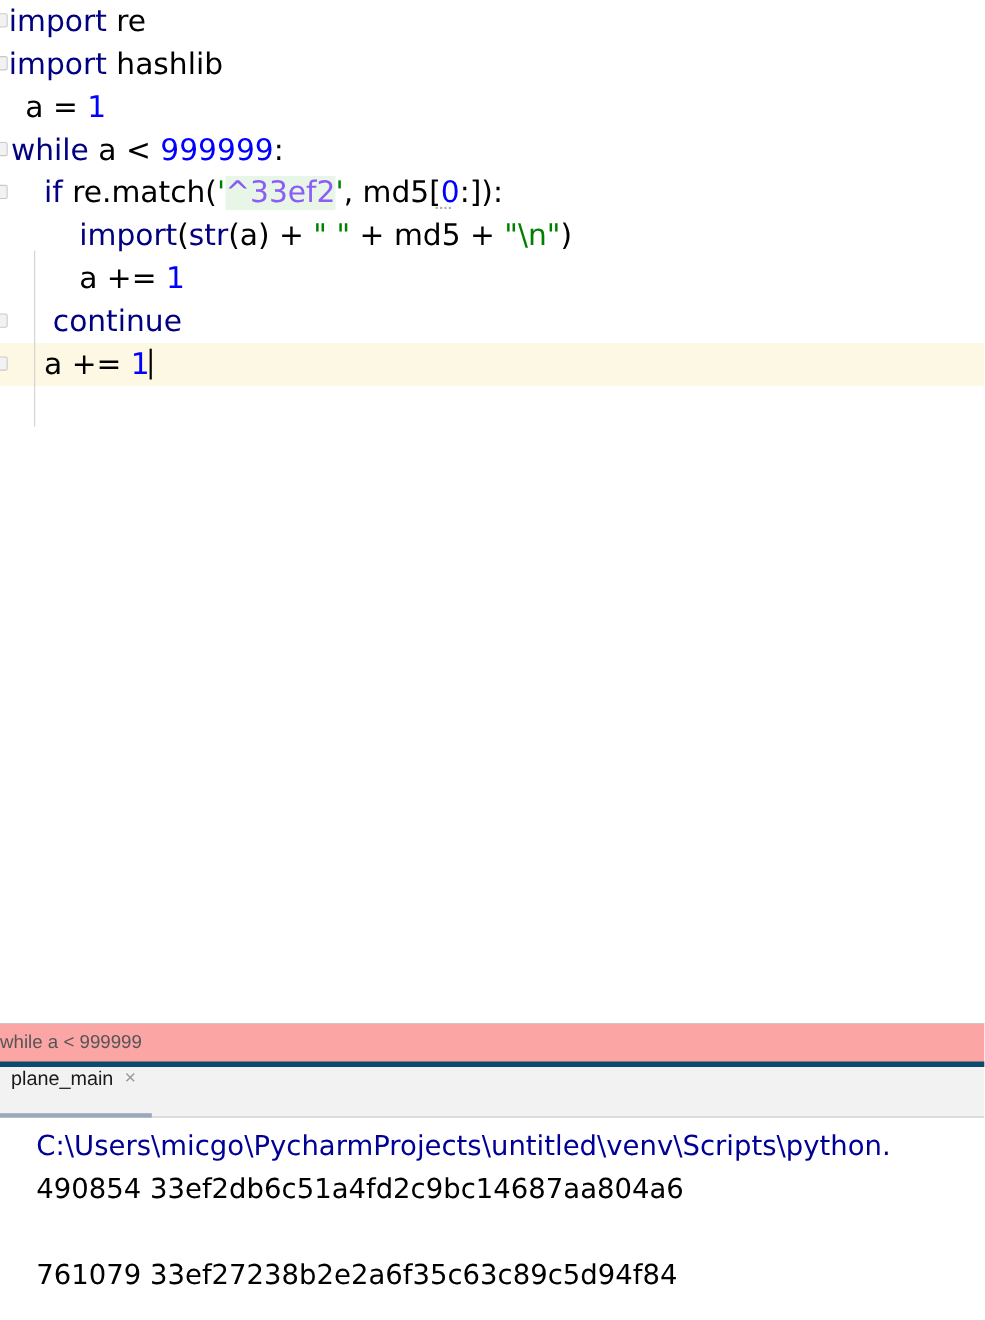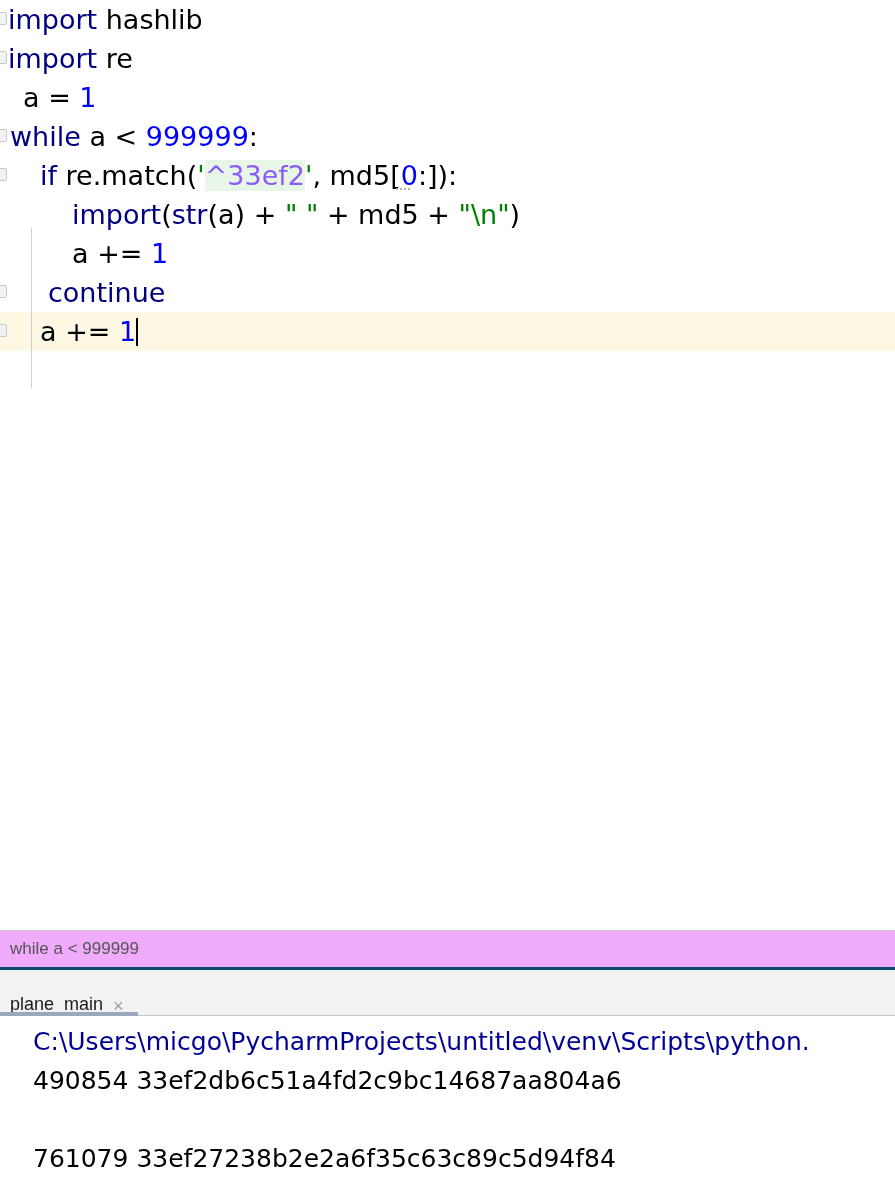--- a/index.html
+++ b/index.html
@@ -88,26 +88,25 @@
   .squiggle {
     position: absolute;
     height: 4px;
     border-bottom: 2px dotted #b0b0b0;
   }
 
   
   .breadcrumb-bar {
     flex: 0 0 auto;
     height: 40px;
-    background: #f0abfc;
+    background: #fca5a5;
     border-top: 1px solid #c8c8c8;
-    border-bottom: 3px solid #0c4a6e;
+    border-bottom: 5px solid #0c4a6e;
     display: flex;
     align-items: center;
-    padding-left: 10px;
     font-family: "Liberation Sans", sans-serif;
     font-size: 17px;
     color: #555555;
   }
 
   
   .run-window {
     flex: 1 1 auto;
     display: flex;
     flex-direction: column;
@@ -119,21 +118,21 @@
     flex: 0 0 auto;
     height: 46px;
     background: #f2f2f2;
     display: flex;
     align-items: stretch;
     border-bottom: 1px solid #c8c8c8;
     position: relative;
   }
   .tab {
     display: flex;
-    align-items: flex-end;
+    align-items: flex-start;
     gap: 10px;
     padding: 0 14px 0 10px;
     height: 100%;
     position: relative;
     background: #f2f2f2;
     font-family: "Liberation Sans", sans-serif;
     font-size: 18px;
     color: #1a1a1a;
   }
   .tab.active::after {
@@ -167,22 +166,22 @@
   .console-line.path { color: #000096; }
   .console-line.blank { color: transparent; }
 </style>
 </head>
 <body>
 
 <div id="app">
 
   <div class="editor">
     <div class="code-lines" id="code-lines">
+        <div class="line"><span class="gutter-mark" style="top: 12px;"></span><span style="margin-left: 0px;"><span class="kw">import</span><span class="plain"> re</span></span></div>
         <div class="line"><span class="gutter-mark" style="top: 12px;"></span><span style="margin-left: 0px;"><span class="kw">import</span><span class="plain"> hashlib</span></span></div>
-        <div class="line"><span class="gutter-mark" style="top: 12px;"></span><span style="margin-left: 0px;"><span class="kw">import</span><span class="plain"> re</span></span></div>
         <div class="line"><span style="margin-left: 15px;"><span class="plain">a = </span><span class="num">1</span></span></div>
         <div class="line"><span class="gutter-mark" style="top: 12px;"></span><span style="margin-left: 2px;"><span class="kw">while</span><span class="plain"> a &lt; </span><span class="num">999999</span><span class="plain">:</span></span></div>
         <div class="line"><span class="gutter-mark" style="top: 12px;"></span><span style="margin-left: 32px;"><span class="kw">if</span><span class="plain"> re.match(</span><span class="str">'</span><span class="str-hl">^33ef2</span><span class="str">'</span><span class="plain">, md5[</span><span class="num">0</span><span class="plain">:]):</span></span></div>
         <div class="line"><span style="margin-left: 64px;"><span class="fn">import</span><span class="plain">(</span><span class="fn">str</span><span class="plain">(a) + </span><span class="str">" "</span><span class="plain"> + md5 + </span><span class="str">"\n"</span><span class="plain">)</span></span></div>
         <div class="line"><span style="margin-left: 64px;"><span class="plain">a += </span><span class="num">1</span></span></div>
         <div class="line"><span class="gutter-mark" style="top: 12px;"></span><span style="margin-left: 40px;"><span class="kw">continue</span></span></div>
         <div class="line current"><span class="gutter-mark" style="top: 12px;"></span><span style="margin-left: 32px;"><span class="plain">a += </span><span class="num">1</span></span><span class="caret"></span></div>
         <div class="squiggle" style="left: 396px; top: 186px; width: 14px;"></div>
       </div>
     <div class="indent-guide" id="indent-guide" style="top: 228px; height: 160px;"></div>

